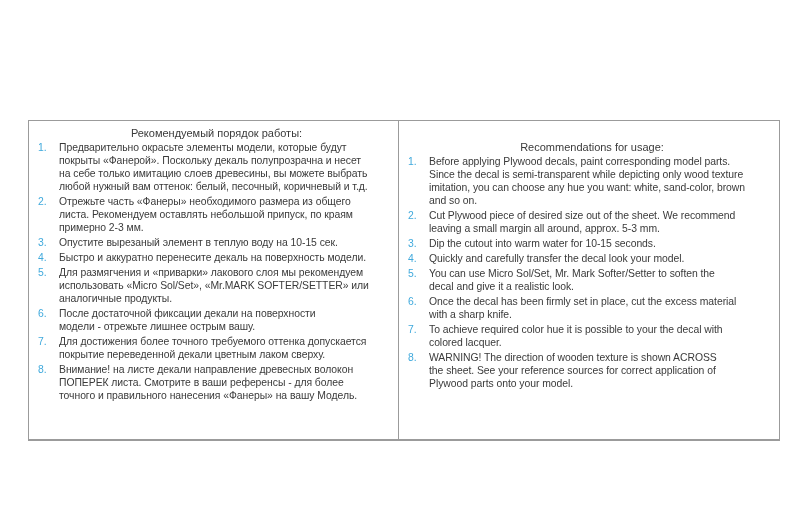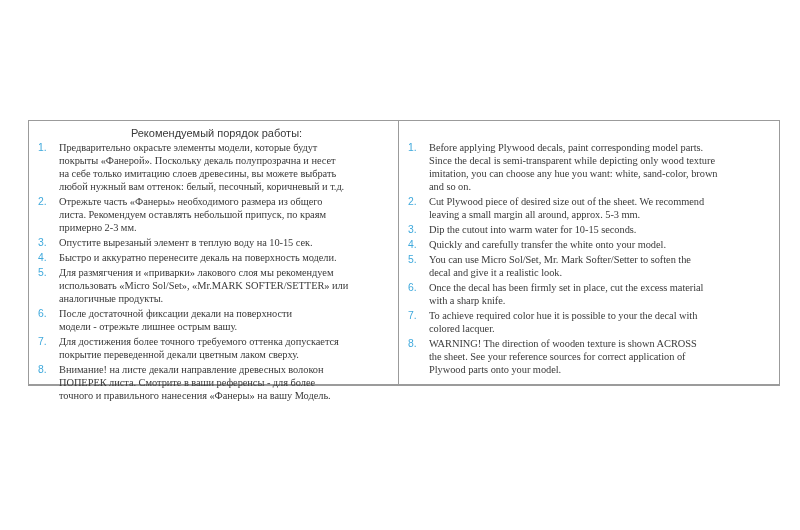--- a/index.html
+++ b/index.html
@@ -12,21 +12,21 @@
   html, body {
     margin: 0; padding: 0;
     width: 800px; height: 530px;
     background: var(--page-bg);
     font-family: "Liberation Sans", sans-serif;
     overflow: hidden;
   }
   .panel {
     position: absolute;
     left: 28px; top: 120px;
-    width: 752px; height: 266px;
+    width: 752px; height: 321px;
     border: 1px solid var(--border-color);
     border-bottom-width: 2px;
     background: #fff;
     display: flex;
   }
   .col {
     padding: 6px 3px 0 9px;
     color: var(--text-color);
   }
   .col-left {
@@ -59,21 +59,20 @@
   }
   .item .num {
     flex: 0 0 21px;
     width: 21px;
     color: var(--number-color);
   }
   .item .txt {
     flex: 1 1 auto;
     white-space: pre-line;
     letter-spacing: -0.05px;
-    font-family: Liberation Serif, serif;
   }
 </style>
 </head>
 <body>
 
 <div class="panel">
 
   <section class="col col-left">
     <h2 class="col-title">Рекомендуемый порядок работы:</h2>
     <ol class="items">
@@ -117,40 +116,41 @@
       <li class="item">
         <span class="num">8.</span>
         <span class="txt">Внимание! на листе декали направление древесных волокон
 ПОПЕРЕК листа. Смотрите в ваши референсы - для более
 точного и правильного нанесения «Фанеры» на вашу Модель.</span>
       </li>
     </ol>
   </section>
 
   <section class="col col-right">
+    <h2 class="col-title">Recommendations for usage:</h2>
     <ol class="items">
       <li class="item">
         <span class="num">1.</span>
         <span class="txt">Before applying Plywood decals, paint corresponding model parts.
 Since the decal is semi-transparent while depicting only wood texture
 imitation, you can choose any hue you want: white, sand-color, brown
 and so on.</span>
       </li>
       <li class="item">
         <span class="num">2.</span>
         <span class="txt">Cut Plywood piece of desired size out of the sheet. We recommend
 leaving a small margin all around, approx. 5-3 mm.</span>
       </li>
       <li class="item">
         <span class="num">3.</span>
         <span class="txt">Dip the cutout into warm water for 10-15 seconds.</span>
       </li>
       <li class="item">
         <span class="num">4.</span>
-        <span class="txt">Quickly and carefully transfer the white onto your model.</span>
+        <span class="txt">Quickly and carefully transfer the decal look your model.</span>
       </li>
       <li class="item">
         <span class="num">5.</span>
         <span class="txt">You can use Micro Sol/Set, Mr. Mark Softer/Setter to soften the
 decal and give it a realistic look.</span>
       </li>
       <li class="item">
         <span class="num">6.</span>
         <span class="txt">Once the decal has been firmly set in place, cut the excess material
 with a sharp knife.</span>

